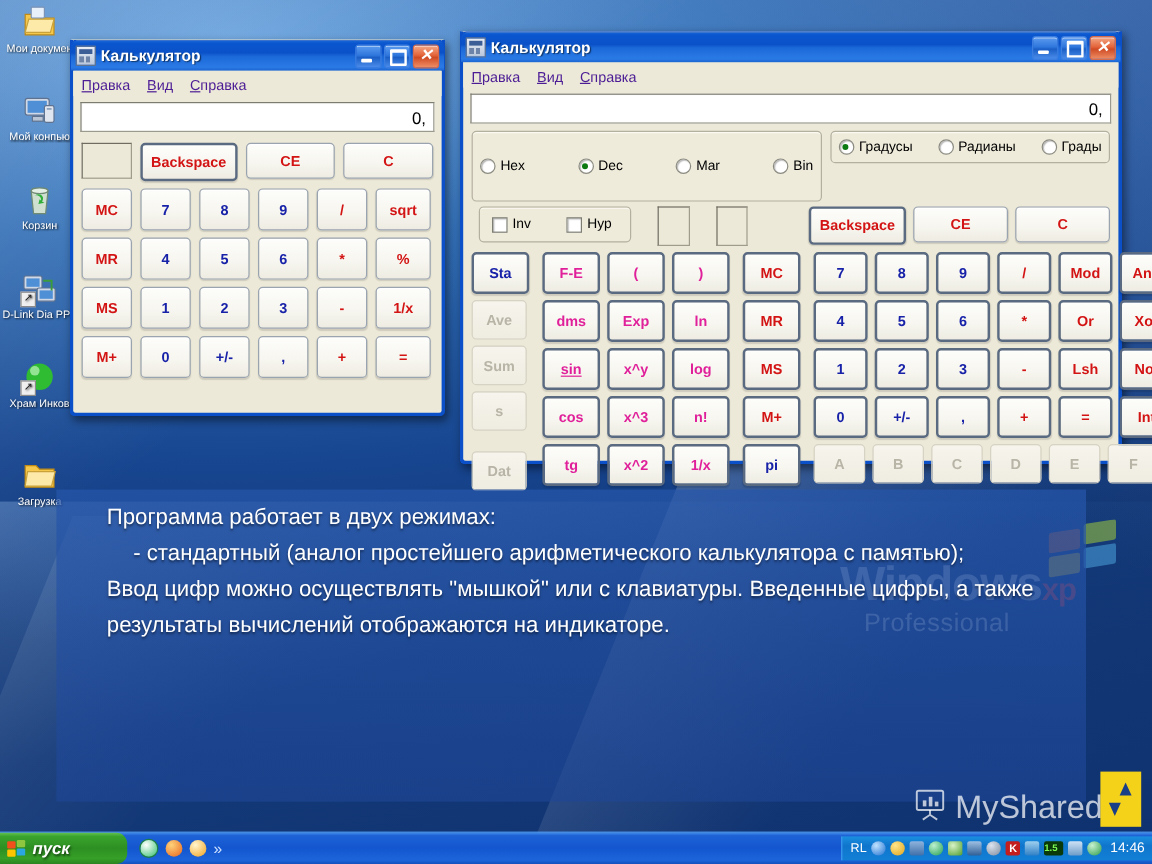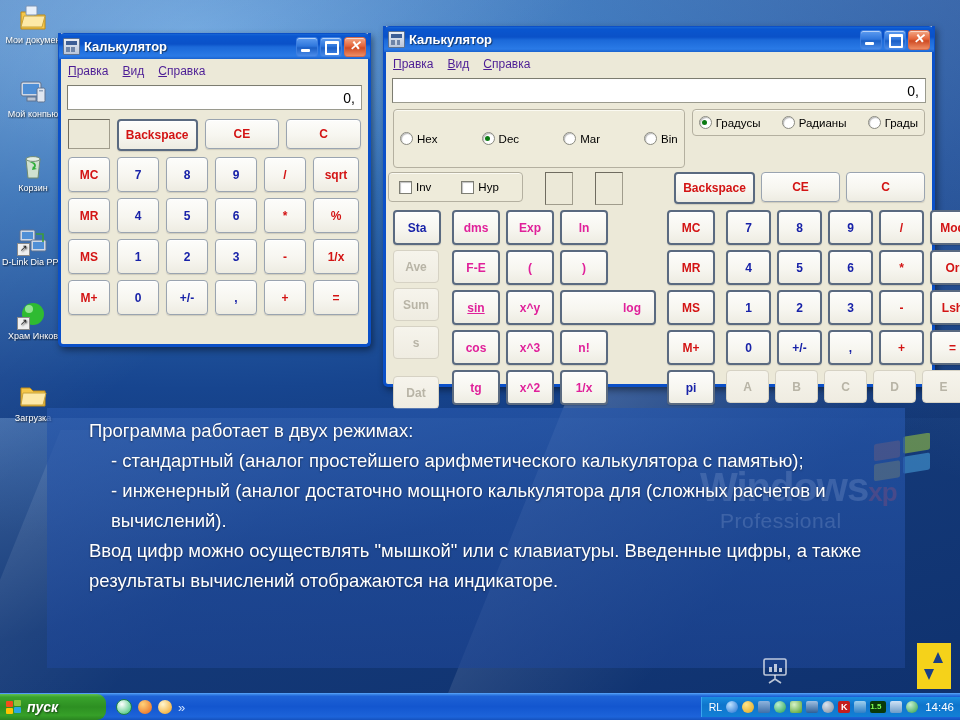--- a/index.html
+++ b/index.html
@@ -409,21 +409,21 @@
           <span class="dot"></span>
           <span>Радианы</span>
         </span>
         <span class="radio">
           <span class="dot"></span>
           <span>Грады</span>
         </span>
       </div>
   </div>
 
-  <div style="display:flex;gap:22px;padding:4px 7px 0 2px;align-items:flex-start;">
+  <div style="display:flex;gap:22px;padding:4px 7px 0 13px;align-items:flex-start;">
     <div class="groupbox" id="invhyp-group" style="width:165px;height:28px;padding:0 10px;gap:30px;">
         <span class="check">
           <span class="box"></span>
           <span>Inv</span>
         </span>
         <span class="check">
           <span class="box"></span>
           <span>Hyp</span>
         </span>
       </div>
@@ -439,33 +439,33 @@
   <div style="display:flex;gap:0;padding:5px 7px 0 7px;">
     <div id="sci-stat" style="display:flex;flex-direction:column;gap:5px;margin-right:11px;">
         <div class="btn blue thick" style="width: 44px; height: 31px;">Sta</div>
         <div class="btn dis" style="width: 44px; height: 31px;">Ave</div>
         <div class="btn dis" style="width: 44px; height: 31px;">Sum</div>
         <div class="btn dis" style="width: 44px; height: 31px;">s</div>
         <div class="btn dis" style="width: 44px; height: 31px; margin-top: 12px;">Dat</div>
       </div>
     <div id="sci-func" style="display:flex;flex-direction:column;gap:5px;margin-right:11px;">
         <div style="display: flex; gap: 6px;">
+          <div class="btn pink thick" style="width: 44px; height: 31px;">F-E</div>
+          <div class="btn pink thick" style="width: 44px; height: 31px;">(</div>
+          <div class="btn pink thick" style="width: 44px; height: 31px;">)</div>
+        </div>
+        <div style="display: flex; gap: 6px;">
           <div class="btn pink thick" style="width: 44px; height: 31px;">dms</div>
           <div class="btn pink thick" style="width: 44px; height: 31px;">Exp</div>
           <div class="btn pink thick" style="width: 44px; height: 31px;">ln</div>
         </div>
         <div style="display: flex; gap: 6px;">
-          <div class="btn pink thick" style="width: 44px; height: 31px;">F-E</div>
-          <div class="btn pink thick" style="width: 44px; height: 31px;">(</div>
-          <div class="btn pink thick" style="width: 44px; height: 31px;">)</div>
-        </div>
-        <div style="display: flex; gap: 6px;">
           <div class="btn pink thick" style="width: 44px; height: 31px; text-decoration: underline;">sin</div>
           <div class="btn pink thick" style="width: 44px; height: 31px;">x^y</div>
-          <div class="btn pink thick" style="width: 44px; height: 31px; padding-left: 48px;">log</div>
+          <div class="btn pink thick" style="width: 44px; height: 31px;">log</div>
         </div>
         <div style="display: flex; gap: 6px;">
           <div class="btn pink thick" style="width: 44px; height: 31px;">cos</div>
           <div class="btn pink thick" style="width: 44px; height: 31px;">x^3</div>
           <div class="btn pink thick" style="width: 44px; height: 31px;">n!</div>
         </div>
         <div style="display: flex; gap: 6px;">
           <div class="btn pink thick" style="width: 44px; height: 31px;">tg</div>
           <div class="btn pink thick" style="width: 44px; height: 31px;">x^2</div>
           <div class="btn pink thick" style="width: 44px; height: 31px;">1/x</div>
@@ -535,34 +535,34 @@
       </svg>
   </div>
   <div class="ms">Microsoft</div>
   <div class="wnd"><span>Windows</span><span class="xp">xp</span></div>
   <div class="pro">Professional</div>
 </div>
 
 <div id="textpanel">
   <p class="ind">Программа работает в двух режимах:</p>
   <p class="ind2">- стандартный (аналог простейшего арифметического калькулятора с памятью);</p>
-  <p class="ind2">- инженерный (аналог достаточно мощного калькулятора для (сложных расчетов и вычислений).</p>
   <p class="ind">Ввод цифр можно осуществлять "мышкой" или с клавиатуры. Введенные цифры, а также результаты вычислений отображаются на индикаторе.</p>
 </div>
 
 <div id="myshared">
   <span>
     <svg width="30" height="30" viewBox="0 0 30 30">
         <rect x="4" y="4" width="22" height="16" rx="1.5" fill="none" stroke="rgba(255,255,255,.72)" stroke-width="1.6"></rect>
         <rect x="9" y="12" width="3" height="5" fill="rgba(255,255,255,.72)"></rect>
         <rect x="14" y="9" width="3" height="8" fill="rgba(255,255,255,.72)"></rect>
         <rect x="19" y="13" width="3" height="4" fill="rgba(255,255,255,.72)"></rect>
         <path d="M15 20v4M9 28l6-4 6 4" stroke="rgba(255,255,255,.72)" stroke-width="1.6" fill="none"></path>
       </svg>
   </span>
+  <span>MyShared</span>
 </div>
 <div id="ms-updown">
   <svg width="26" height="34" viewBox="0 0 26 34">
       <path d="M8 20 L3 20 L8 31 L13 20 L9 20 Z" fill="#1a3f86"></path>
       <path d="M17 14 L22 14 L17 3 L12 14 L16 14 Z" fill="#1a3f86"></path>
     </svg>
 </div>
 
 <div id="taskbar">
   <div id="startbtn">

